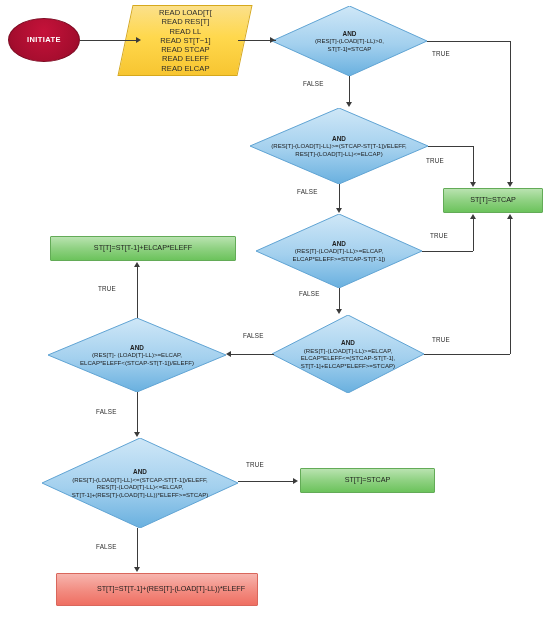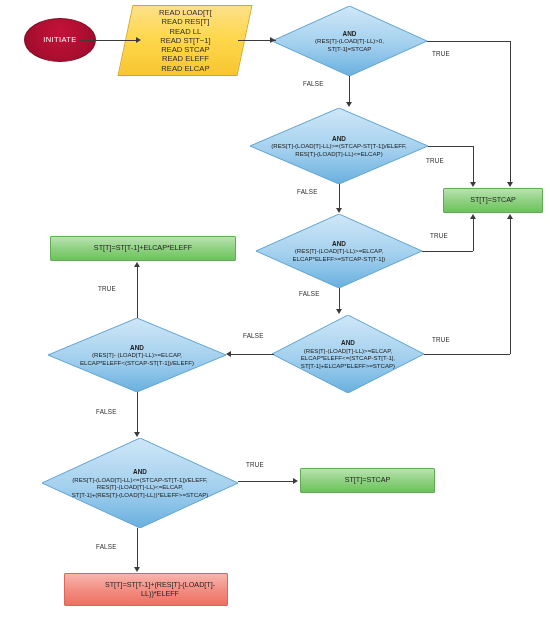--- a/index.html
+++ b/index.html
@@ -124,21 +124,21 @@
     color: #2b2b2b;
     letter-spacing: .2px;
     white-space: nowrap;
   }
 </style>
 </head>
 <body>
 
 <div id="canvas">
 
-  <div class="node terminator" style="left:24px; top:18px; width:72px; height:44px;">
+  <div class="node terminator" style="left:8px; top:18px; width:72px; height:44px;font-weight:bold;">
     <span class="node-text">INITIATE</span>
   </div>
 
   <div class="node io" style="left:125px; top:5px; width:120px; height:71px;">
     <span class="node-text">READ LOAD[T[
 READ RES[T]
 READ LL
 READ ST[T−1]
 READ STCAP
 READ ELEFF
@@ -242,21 +242,21 @@
   </div>
 
   <div class="node process green" style="left:300px; top:468px; width:135px; height:25px;">
     <span class="node-text">ST[T]=STCAP</span>
   </div>
 
   <div class="node process green" style="left:50px; top:236px; width:186px; height:25px;align-items:center;">
     <span class="node-text">ST[T]=ST[T-1]+ELCAP*ELEFF</span>
   </div>
 
-  <div class="node process red" style="left:64px; top:573px; width:164px; height:33px;padding-left:28px;">
+  <div class="node process red" style="left:56px; top:573px; width:202px; height:33px;padding-left:28px;">
     <span class="node-text">ST[T]=ST[T-1]+(RES[T]-(LOAD[T]-LL))*ELEFF</span>
   </div>
 
   <div class="line h" style="left:80px; top:40px; width:58px;"></div>
   <div class="arrow right" style="left:136px; top:36.5px;"></div>
 
   <div class="line h" style="left:238px; top:40px; width:38px;"></div>
   <div class="arrow right" style="left:270px; top:36.5px;"></div>
 
   <div class="line h" style="left:427px; top:41px; width:83px;"></div>

